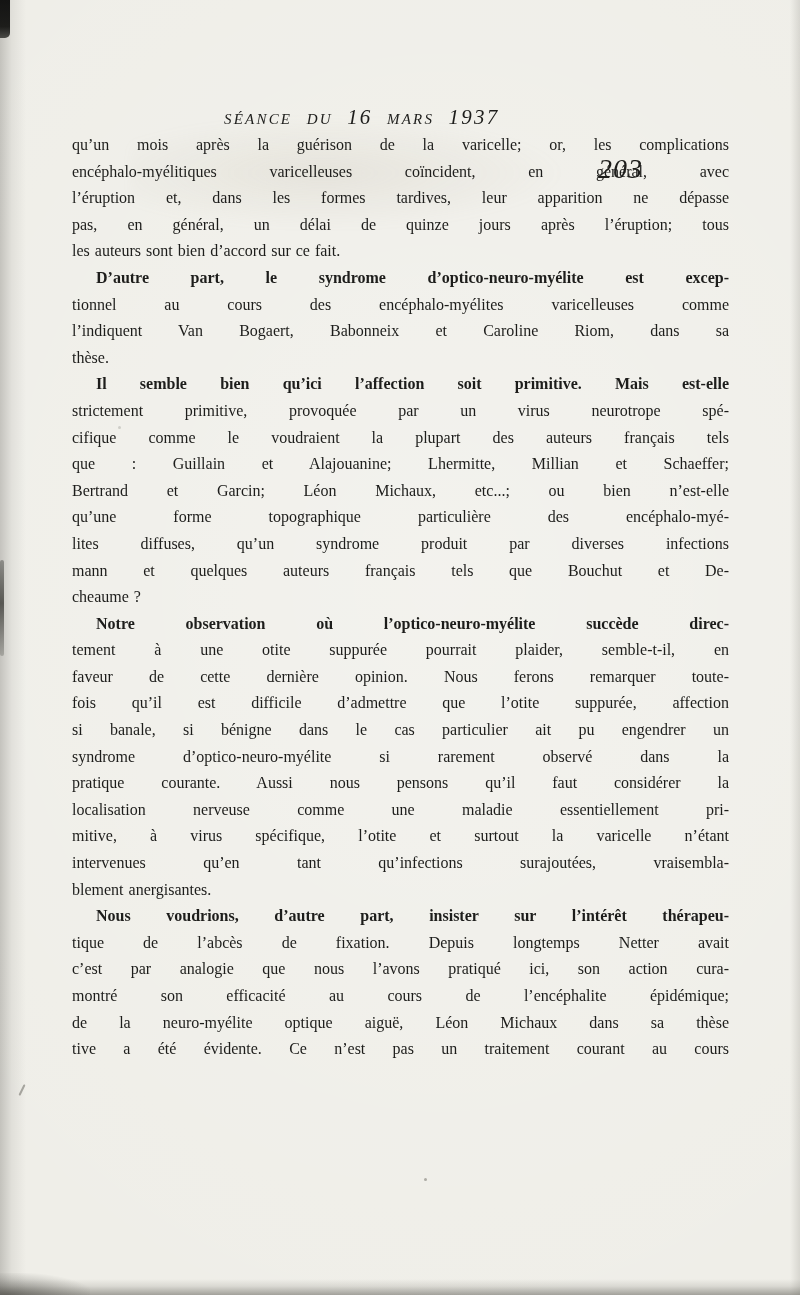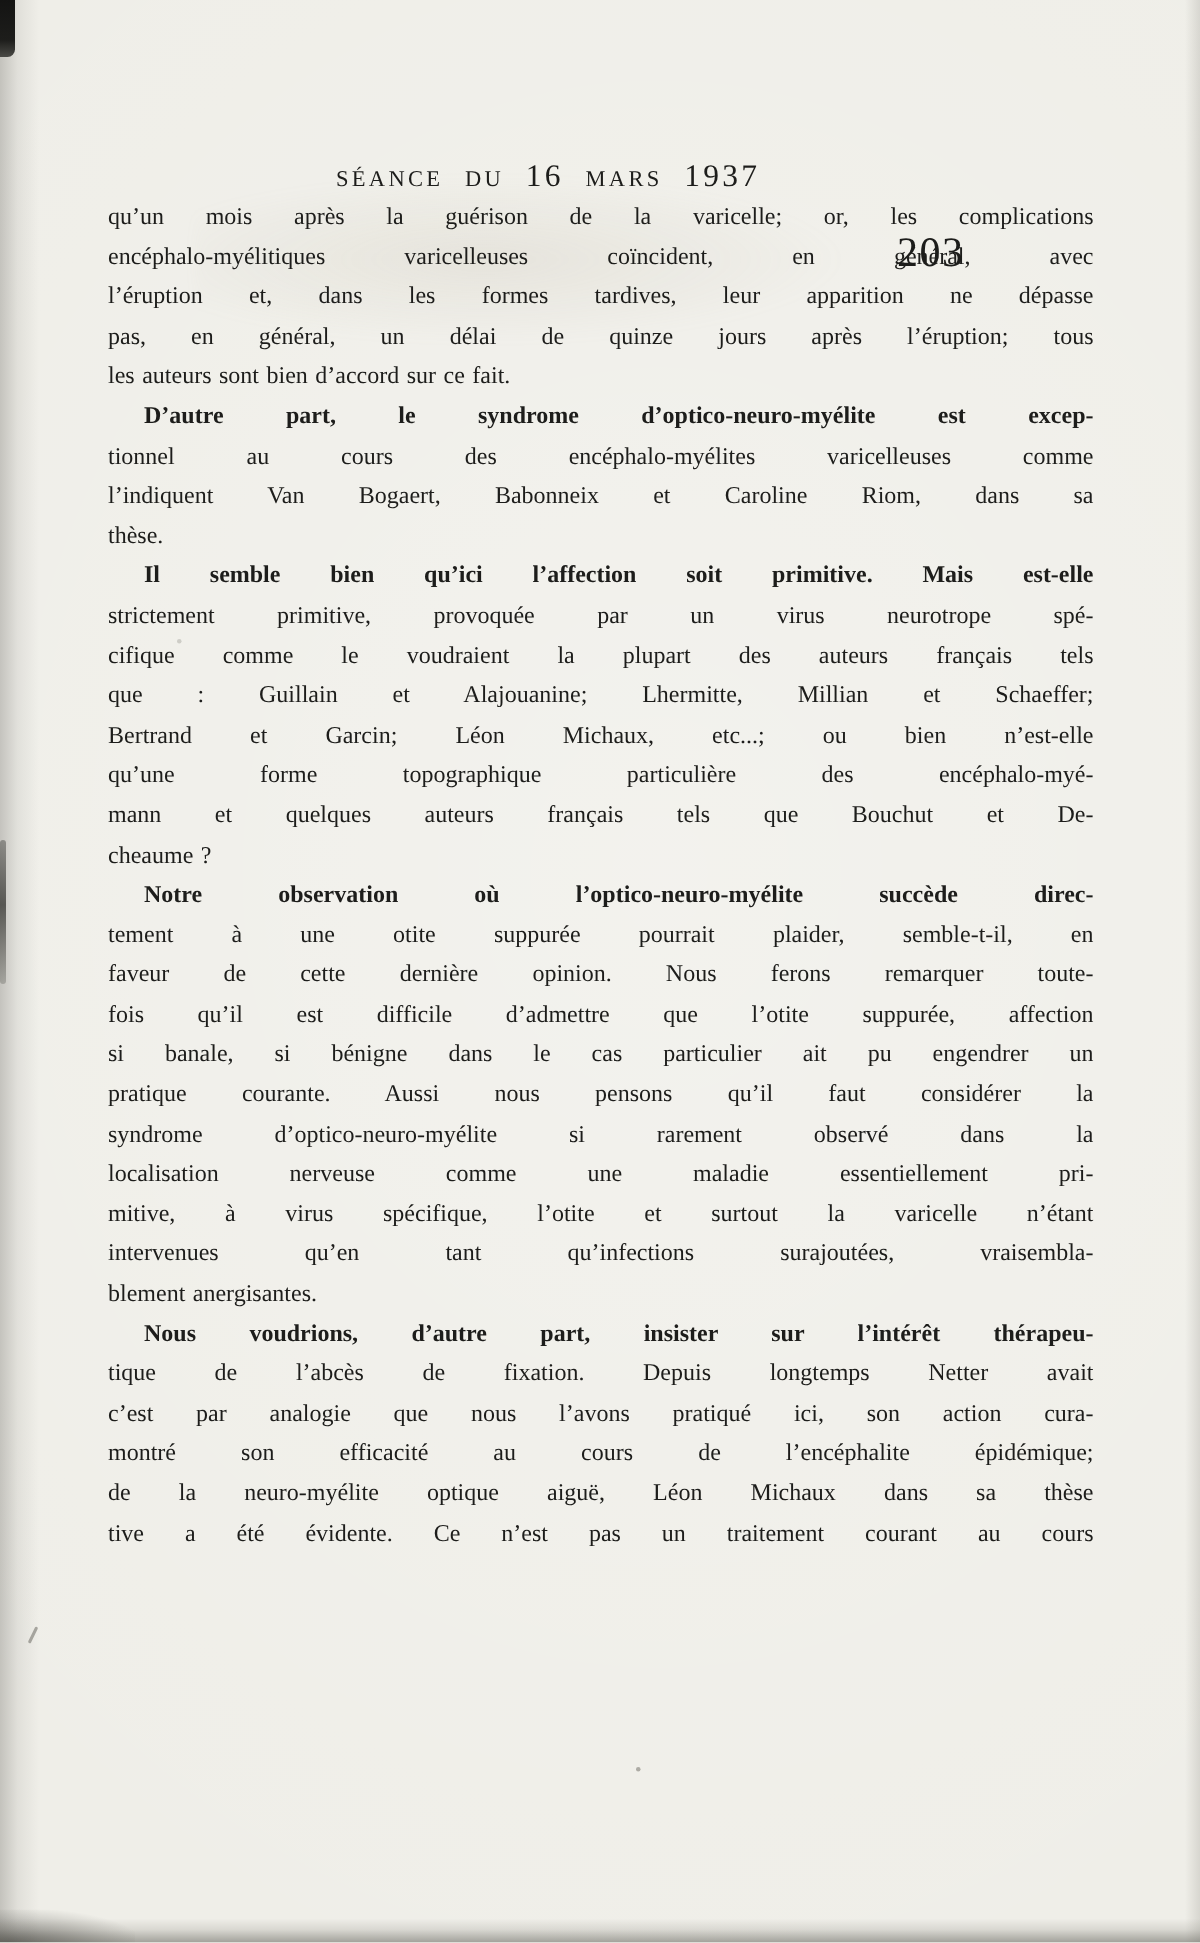--- a/index.html
+++ b/index.html
@@ -52,21 +52,21 @@
   }
   .ghost-showthrough {
     position:absolute; left:130px; top:118px; width:430px; height:110px;
     background:radial-gradient(ellipse at 45% 50%, rgba(168,158,134,.14), rgba(168,158,134,0) 72%);
     filter:blur(4px);
   }
   .speck { position:absolute; width:3px; height:3px; border-radius:50%; background:rgba(90,88,80,.45); }
 
   
   .running-head {
-    position:absolute; left:72px; top:105px; width:657px; height:32px;
+    position:absolute; left:72px; top:105px; width:657px; height:32px;font-style:italic;
   }
   .head-title {
     position:absolute; left:152px; top:0;
     font-variant:small-caps;
     font-size:21px; letter-spacing:2.2px; word-spacing:7px;
     white-space:nowrap;
   }
   .page-num {
     position:absolute; right:86px; top:0;
     font-size:28px; letter-spacing:1px;margin-top:48px;
@@ -116,29 +116,30 @@
       <div class="line indent">D’autre part, le syndrome d’optico-neuro-myélite est excep-</div>
       <div class="line">tionnel au cours des encéphalo-myélites varicelleuses comme</div>
       <div class="line">l’indiquent Van Bogaert, Babonneix et Caroline Riom, dans sa</div>
       <div class="line last">thèse.</div>
       <div class="line indent">Il semble bien qu’ici l’affection soit primitive. Mais est-elle</div>
       <div class="line">strictement primitive, provoquée par un virus neurotrope spé-</div>
       <div class="line">cifique comme le voudraient la plupart des auteurs français tels</div>
       <div class="line">que : Guillain et Alajouanine; Lhermitte, Millian et Schaeffer;</div>
       <div class="line">Bertrand et Garcin; Léon Michaux, etc...; ou bien n’est-elle</div>
       <div class="line">qu’une forme topographique particulière des encéphalo-myé-</div>
+      <div class="line">lites diffuses, qu’un syndrome produit par diverses infections</div>
       <div class="line">mann et quelques auteurs français tels que Bouchut et De-</div>
       <div class="line last">cheaume ?</div>
       <div class="line indent">Notre observation où l’optico-neuro-myélite succède direc-</div>
       <div class="line">tement à une otite suppurée pourrait plaider, semble-t-il, en</div>
       <div class="line">faveur de cette dernière opinion. Nous ferons remarquer toute-</div>
       <div class="line">fois qu’il est difficile d’admettre que l’otite suppurée, affection</div>
       <div class="line">si banale, si bénigne dans le cas particulier ait pu engendrer un</div>
+      <div class="line">syndrome d’optico-neuro-myélite si rarement observé dans la</div>
       <div class="line">pratique courante. Aussi nous pensons qu’il faut considérer la</div>
-      <div class="line">syndrome d’optico-neuro-myélite si rarement observé dans la</div>
       <div class="line">localisation nerveuse comme une maladie essentiellement pri-</div>
       <div class="line">mitive, à virus spécifique, l’otite et surtout la varicelle n’étant</div>
       <div class="line">intervenues qu’en tant qu’infections surajoutées, vraisembla-</div>
       <div class="line last">blement anergisantes.</div>
       <div class="line indent">Nous voudrions, d’autre part, insister sur l’intérêt thérapeu-</div>
       <div class="line">tique de l’abcès de fixation. Depuis longtemps Netter avait</div>
       <div class="line">c’est par analogie que nous l’avons pratiqué ici, son action cura-</div>
       <div class="line">montré son efficacité au cours de l’encéphalite épidémique;</div>
       <div class="line">de la neuro-myélite optique aiguë, Léon Michaux dans sa thèse</div>
       <div class="line">tive a été évidente. Ce n’est pas un traitement courant au cours</div>

